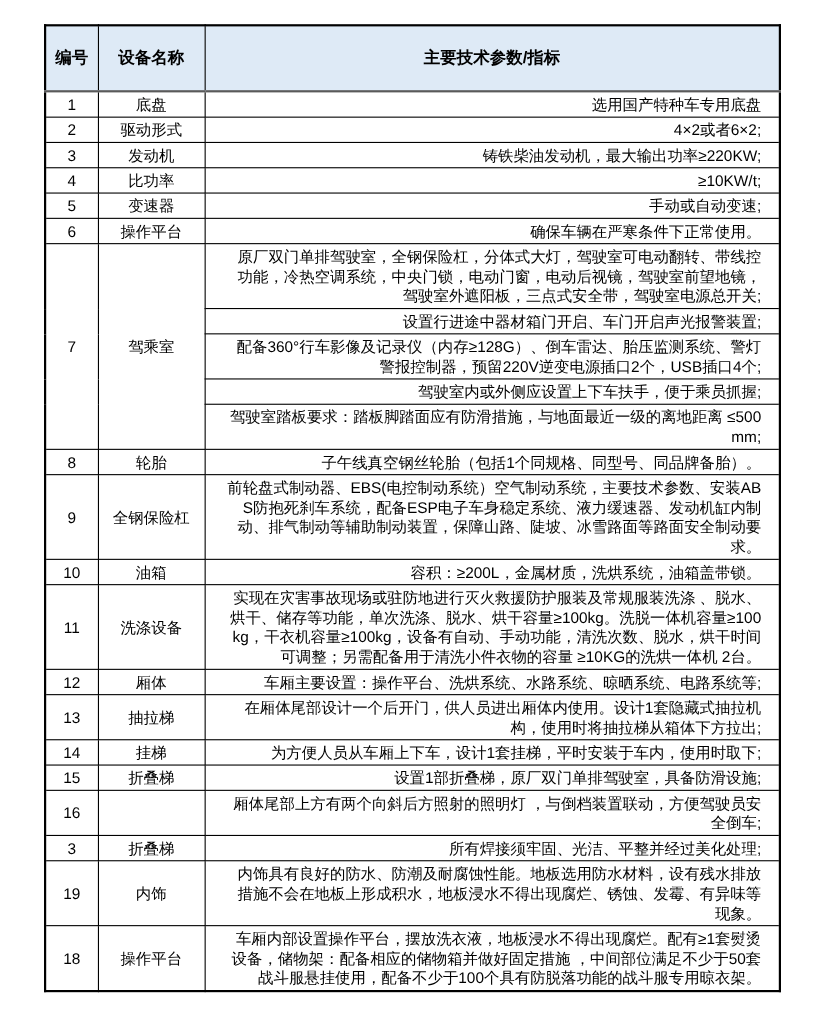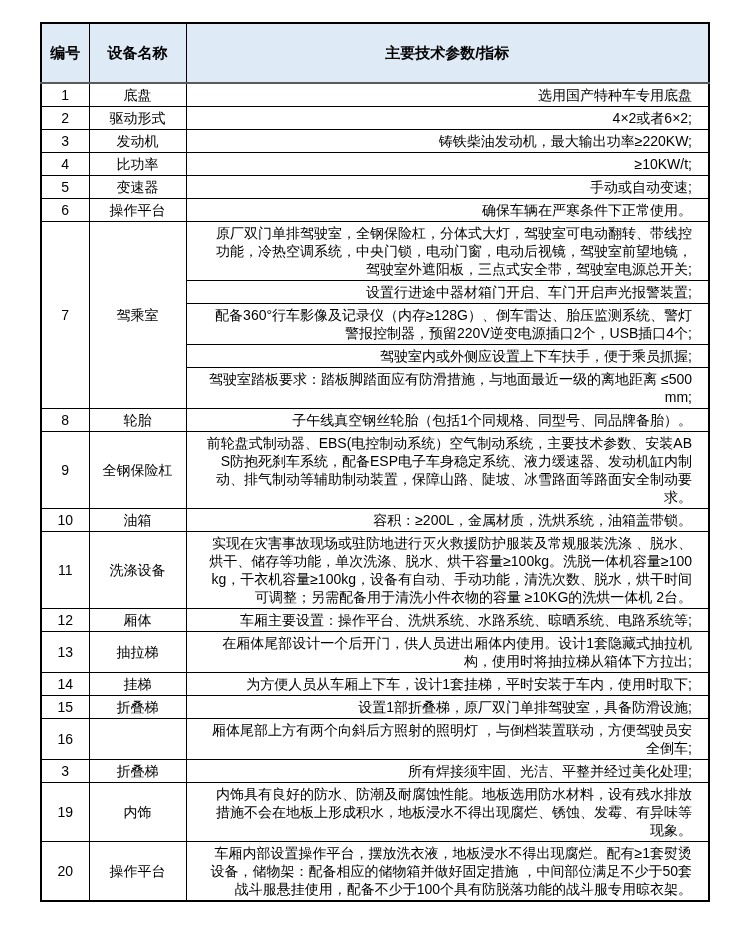--- a/index.html
+++ b/index.html
@@ -168,19 +168,19 @@
           <td class="num" rowspan="1">3</td>
           <td class="name" rowspan="1">折叠梯</td>
           <td class="params">所有焊接须牢固、光洁、平整并经过美化处理;</td>
         </tr>
         <tr>
           <td class="num" rowspan="1">19</td>
           <td class="name" rowspan="1">内饰</td>
           <td class="params">内饰具有良好的防水、防潮及耐腐蚀性能。地板选用防水材料，设有残水排放措施不会在地板上形成积水，地板浸水不得出现腐烂、锈蚀、发霉、有异味等现象。</td>
         </tr>
         <tr>
-          <td class="num" rowspan="1">20</td>
+          <td class="num" rowspan="1">18</td>
           <td class="name" rowspan="1">操作平台</td>
           <td class="params">车厢内部设置操作平台，摆放洗衣液，地板浸水不得出现腐烂。配有≥1套熨烫设备，储物架：配备相应的储物箱并做好固定措施 ，中间部位满足不少于50套战斗服悬挂使用，配备不少于100个具有防脱落功能的战斗服专用晾衣架。</td>
         </tr>
       </tbody>
   </table>
 </div>
 
 </body></html>

